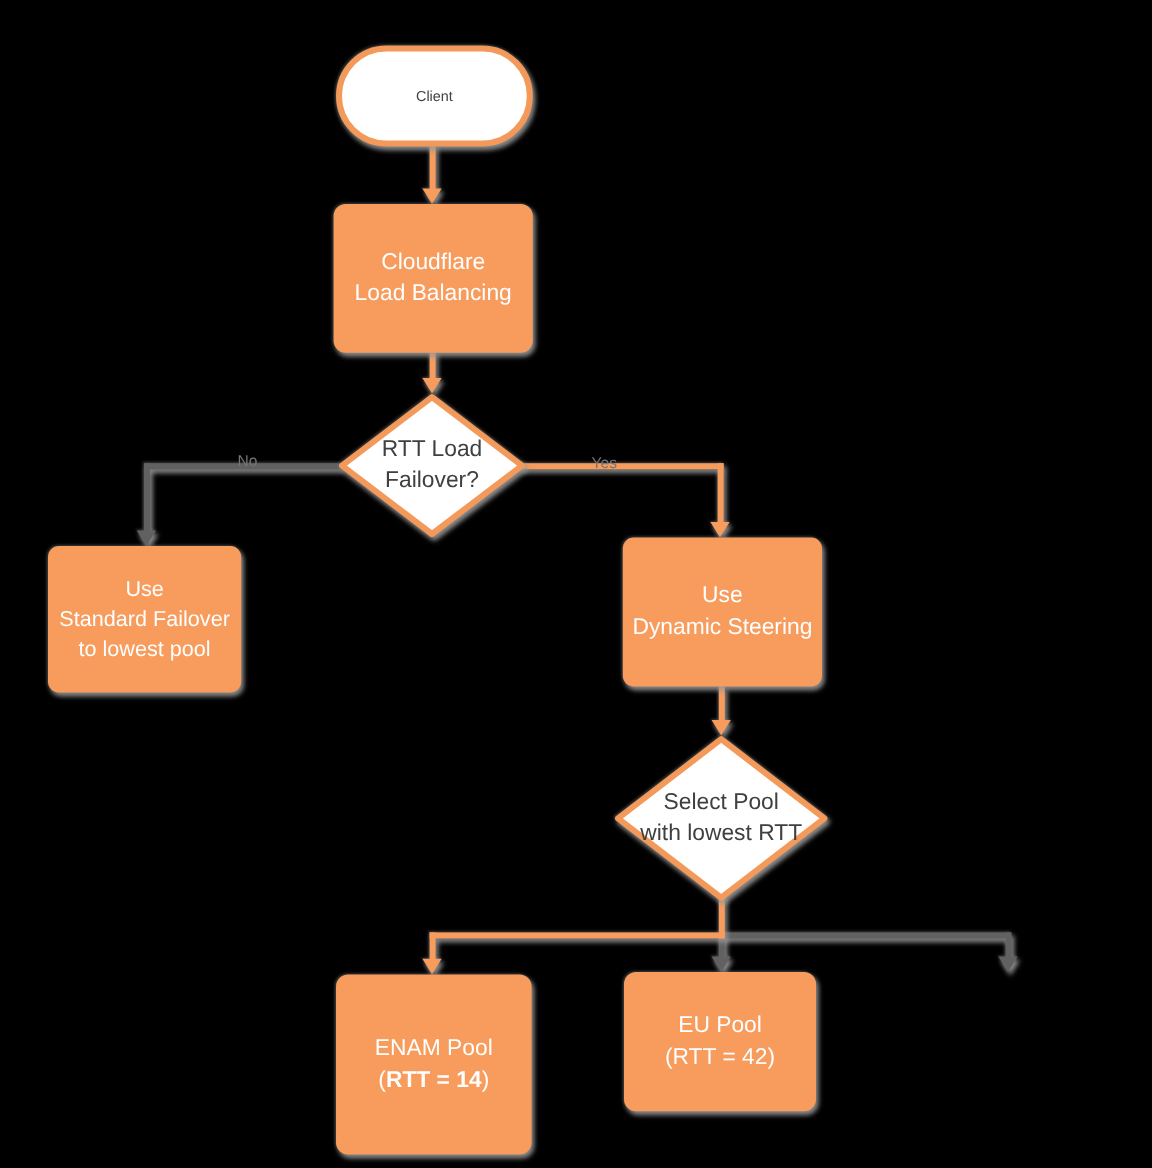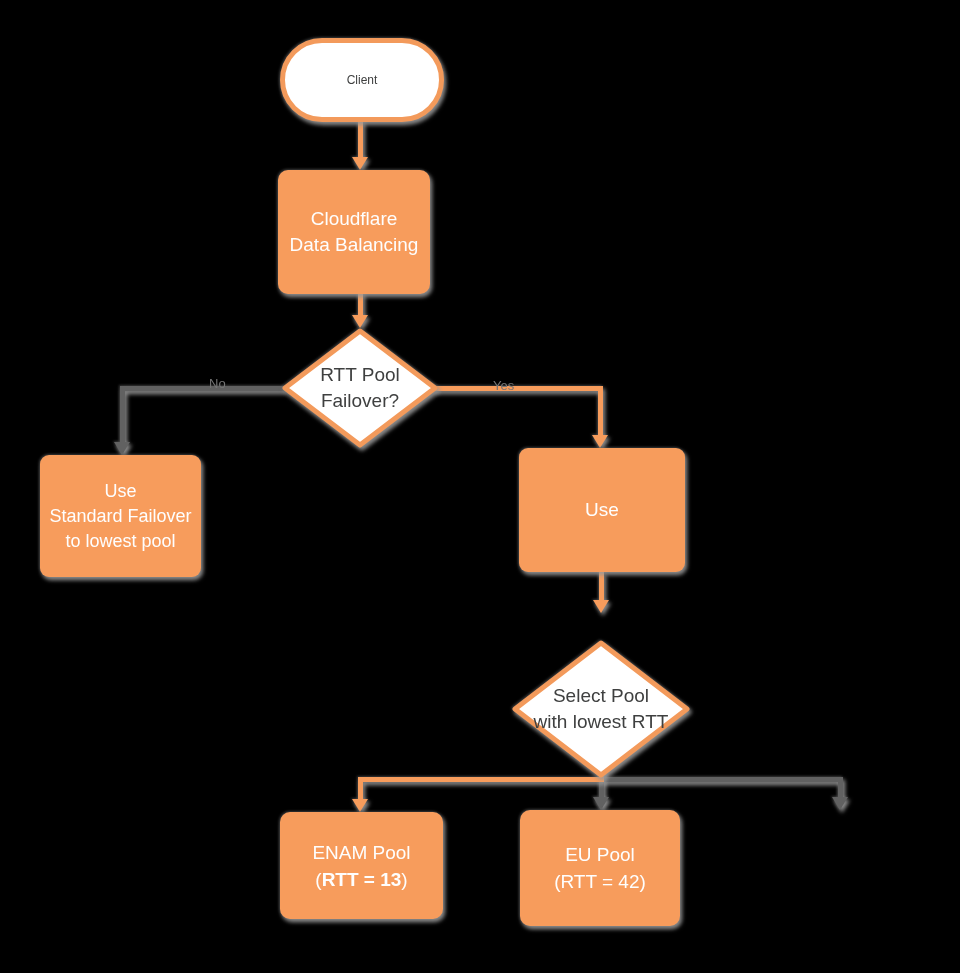--- a/index.html
+++ b/index.html
@@ -69,74 +69,75 @@
     <div class="ah o" style="left:593px;top:600px;"></div>
   </div>
 
   <div class="edge sh">
     <div class="seg o" style="left:599px;top:745px;width:5px;height:37px;"></div>
     <div class="seg o" style="left:358px;top:777px;width:246px;height:5px;"></div>
     <div class="seg o" style="left:358px;top:777px;width:5px;height:25px;"></div>
     <div class="ah o" style="left:352px;top:799px;"></div>
   </div>
 
-  <div class="edge-label" style="left:209px;top:377px;">No</div>
+  <div class="edge-label" style="left:198px;top:377px;">No</div>
   <div class="edge-label" style="left:493px;top:367px;margin-top:12px;">Yes</div>
 
   <div class="shape stadium sh" style="left:280px;top:38px;width:164px;height:84px;">
     <div class="txt dark" style="font-size:12px;">
       <span>Client</span>
     </div>
   </div>
 
-  <div class="shape box sh" style="left:278px;top:170px;width:152px;height:124px;">
+  <div class="shape box sh" style="left:278px;top:170px;width:166px;height:124px;">
     <div class="txt white">
       <span>Cloudflare</span>
-      <span>Data Balancing</span>
+      <span>Load Balancing</span>
     </div>
   </div>
 
   <div class="shape diamond sh" style="left:282px;top:328px;width:156px;height:120px;">
     <svg width="156" height="120" viewBox="0 0 156 120">
       <polygon points="78,3 153,60 78,117 3,60"></polygon>
     </svg>
     <div class="txt dark" style="width:156px;height:120px;">
-      <span>RTT Pool</span>
+      <span>RTT Load</span>
       <span>Failover?</span>
     </div>
   </div>
 
   <div class="shape box sh" style="left:40px;top:455px;width:161px;height:122px;border-radius:9px;">
     <div class="txt white" style="font-size:18px;line-height:25px;">
       <span>Use</span>
       <span>Standard Failover</span>
       <span>to lowest pool</span>
     </div>
   </div>
 
   <div class="shape box sh" style="left:519px;top:448px;width:166px;height:124px;border-radius:9px;">
     <div class="txt white">
       <span>Use</span>
+      <span>Dynamic Steering</span>
     </div>
   </div>
 
-  <div class="shape diamond sh" style="left:512px;top:640px;width:178px;height:138px;">
+  <div class="shape diamond sh" style="left:512px;top:613px;width:178px;height:138px;">
     <svg width="178" height="138" viewBox="0 0 178 138">
       <polygon points="89,3 175,69 89,135 3,69"></polygon>
     </svg>
     <div class="txt dark" style="width:178px;height:138px;">
       <span>Select Pool</span>
       <span>with lowest RTT</span>
     </div>
   </div>
 
-  <div class="shape box sh" style="left:280px;top:812px;width:163px;height:107px;">
+  <div class="shape box sh" style="left:280px;top:812px;width:163px;height:150px;">
     <div class="txt white" style="line-height:27px;">
       <span>ENAM Pool</span>
-      <span><span>(</span><span class="b">RTT = 13</span><span>)</span></span>
+      <span><span>(</span><span class="b">RTT = 14</span><span>)</span></span>
     </div>
   </div>
 
   <div class="shape box sh" style="left:520px;top:810px;width:160px;height:116px;">
     <div class="txt white" style="line-height:27px;">
       <span>EU Pool</span>
       <span>(RTT = 42)</span>
     </div>
   </div>
 

